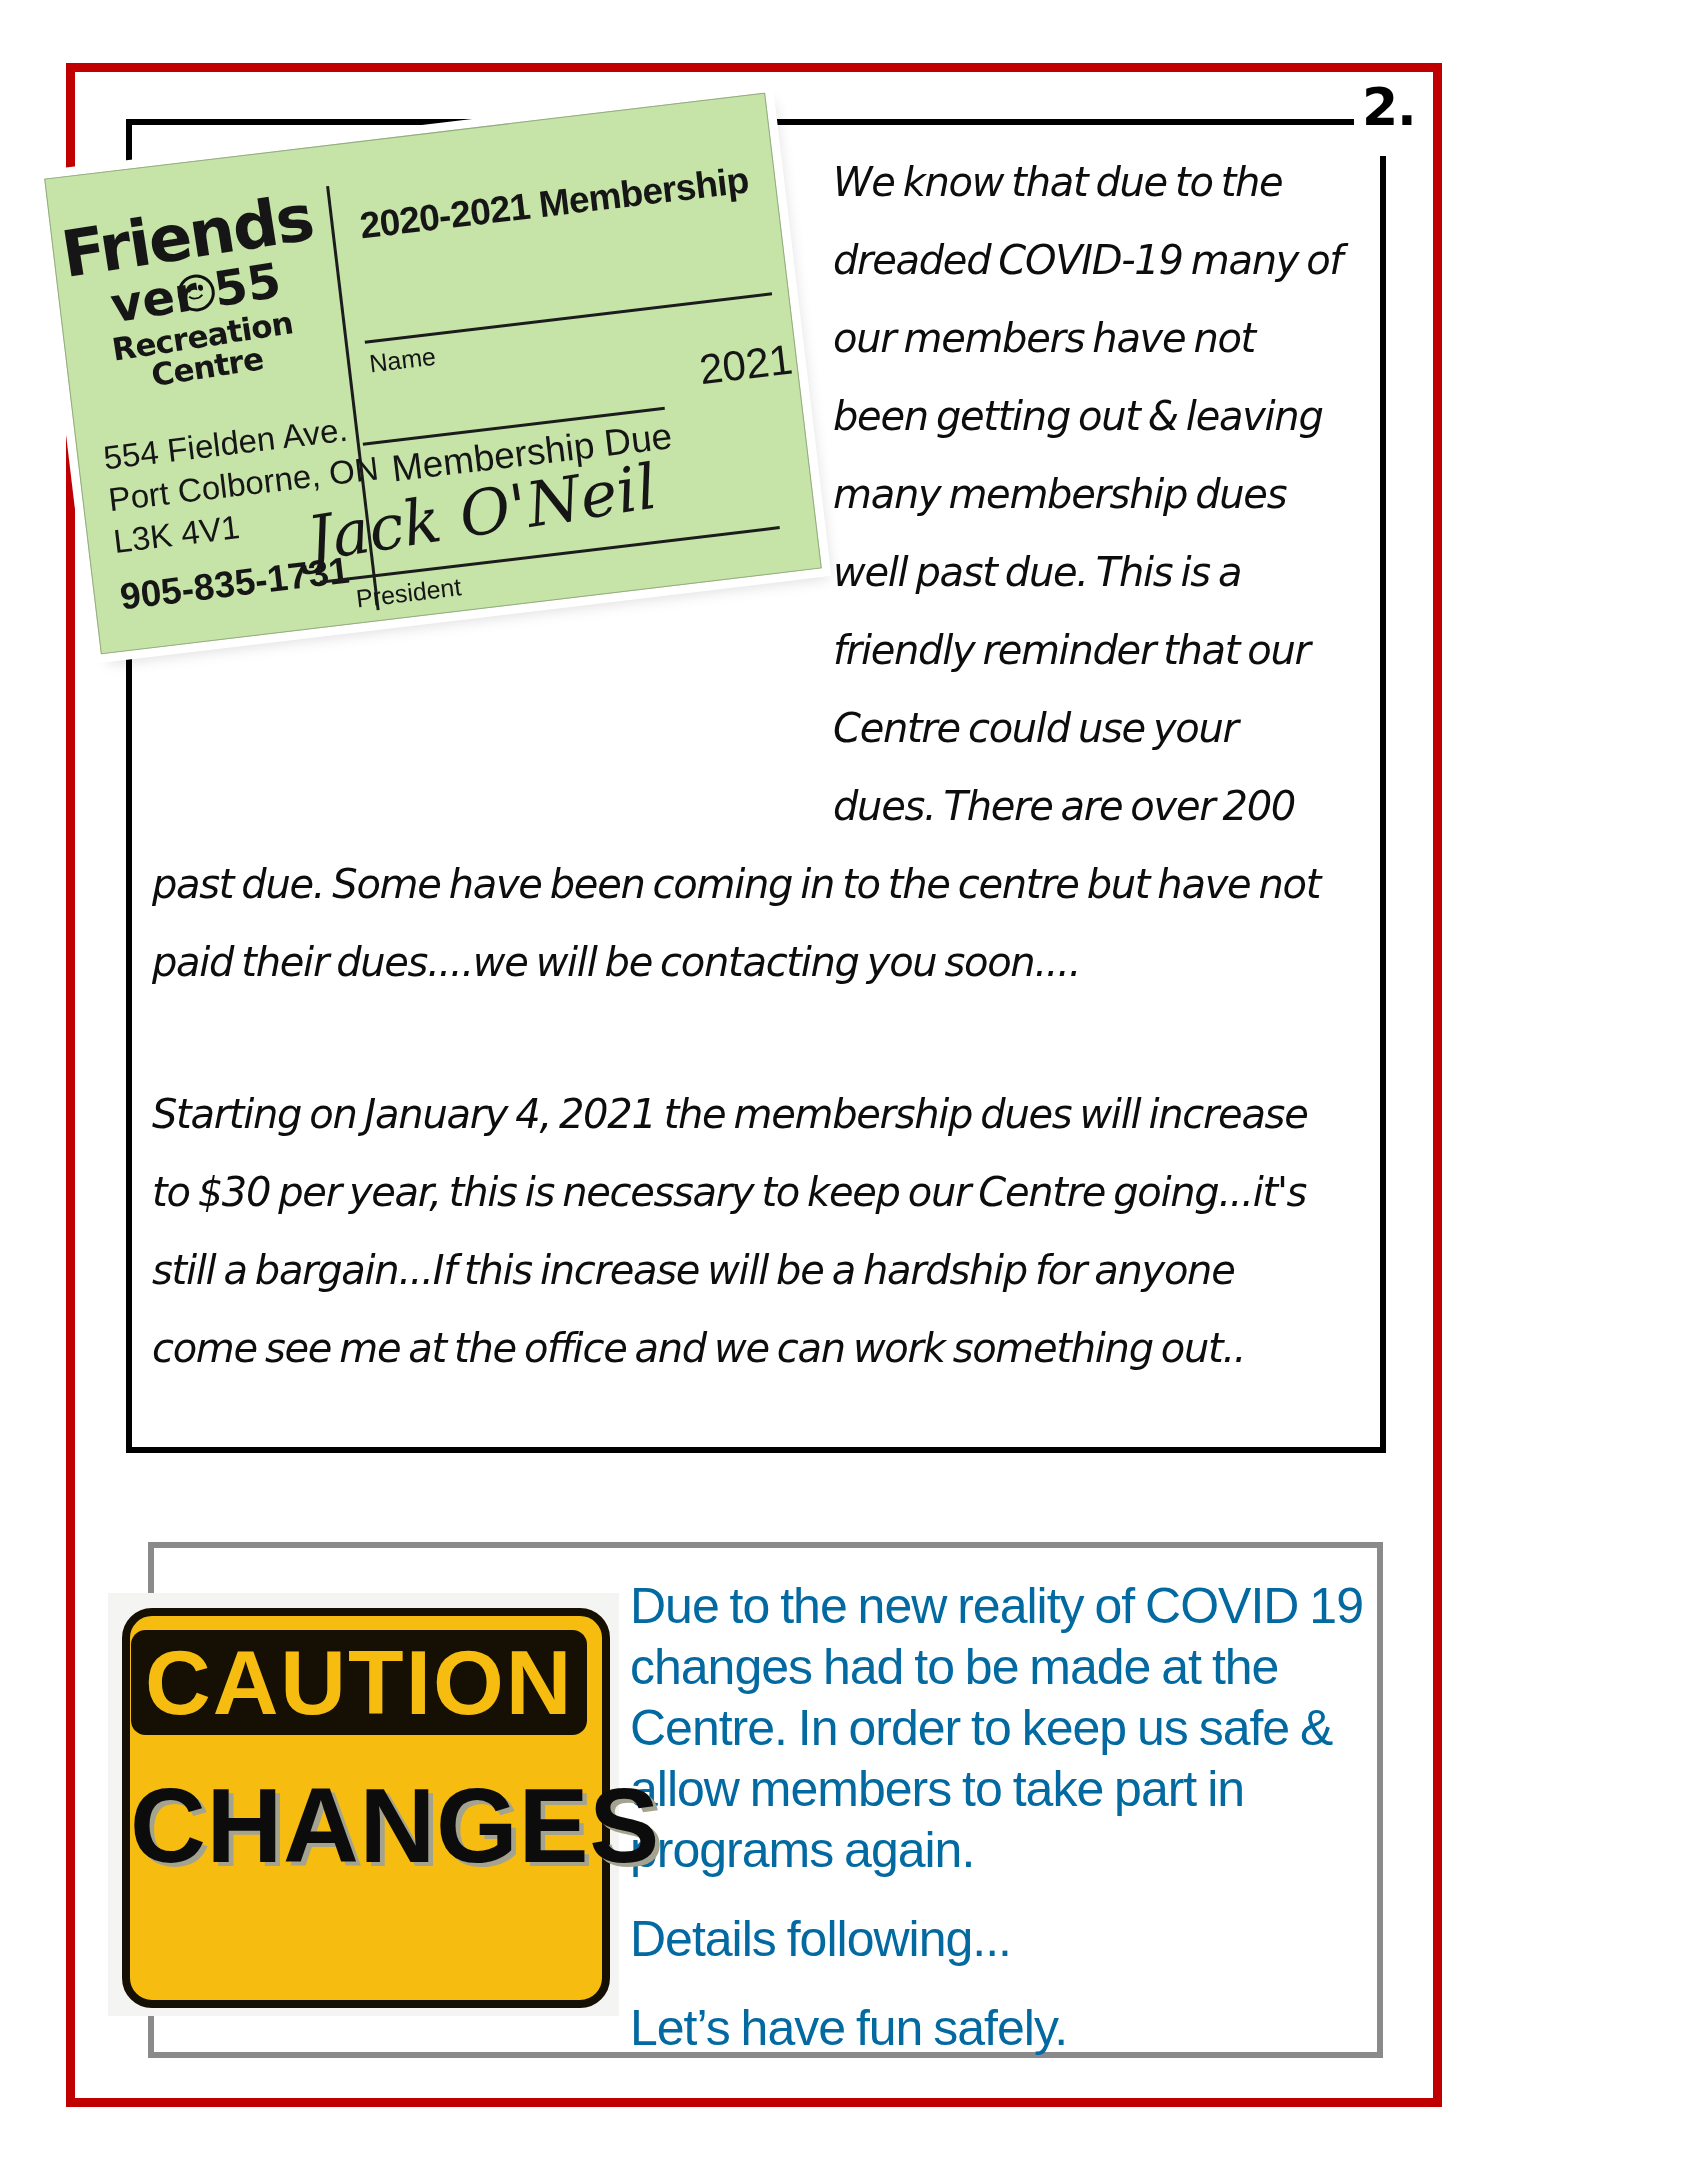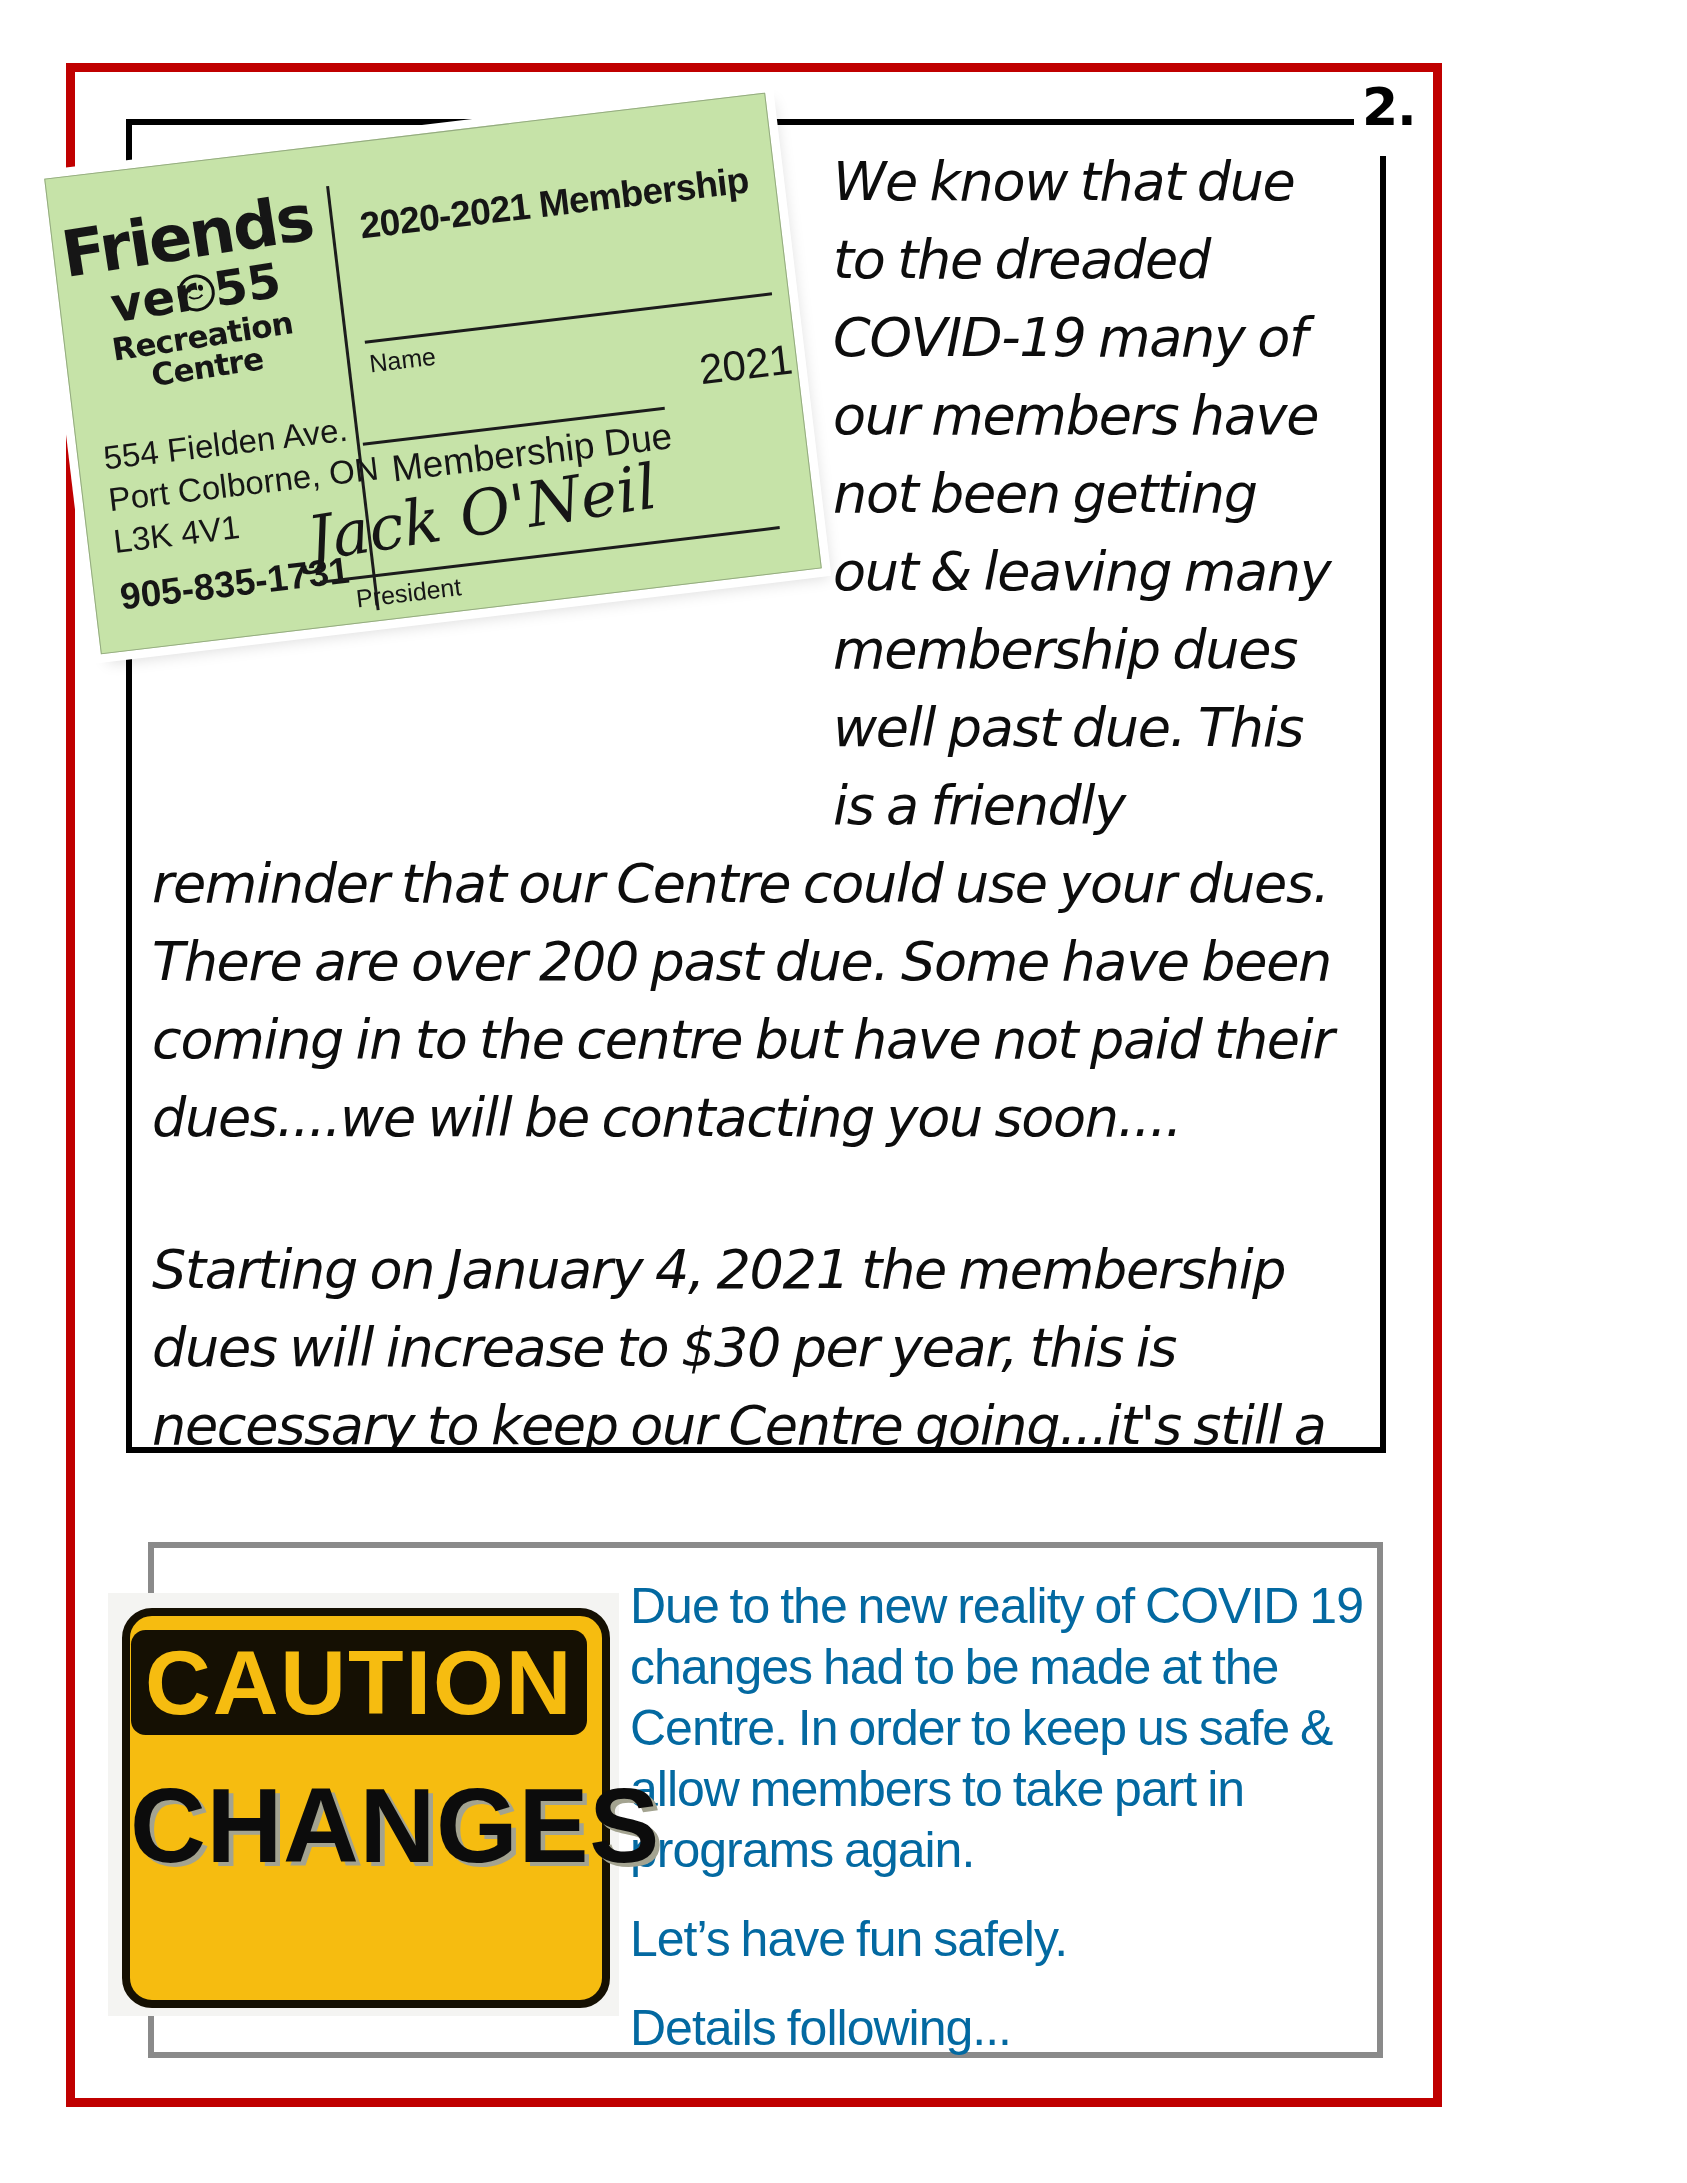--- a/index.html
+++ b/index.html
@@ -16,21 +16,21 @@
 
   
   .notch{position:absolute;left:1354px;top:99px;width:74px;height:57px;background:#fff;z-index:2;}
   .page-num{position:absolute;left:1362px;top:81px;z-index:3;
     font:bold 52px/1 "DejaVu Sans",sans-serif;letter-spacing:-1.3px;color:#000;}
 
   
   .letter-text{position:absolute;left:132px;top:126px;width:1247px;height:1321px;
     box-sizing:border-box;padding:17px 32px 0 20px;z-index:2;overflow:hidden;
     font-family:"DejaVu Sans",sans-serif;font-style:italic;
-    font-size:54px;line-height:78px;letter-spacing:-1.3px;word-spacing:-3.3px;color:#0d0d0d;}
+    font-size:40px;line-height:78px;letter-spacing:-1.3px;word-spacing:-3.3px;color:#0d0d0d;}
   .letter-text p{margin:0 0 74px 0;}
   .card-spacer{float:left;width:681px;height:625px;}
 
   
   .card{position:absolute;left:70px;top:134px;width:726px;height:479px;
     background:#c6e3a8;transform:rotate(-6.8deg);z-index:5;
     box-shadow:0 0 0 8.6px #ffffff, 6.6px 9.3px 14.6px rgba(0,0,0,.15);
     border:0.7px solid #94aa80;box-sizing:border-box;}
   .card *{position:absolute;color:#161616;}
   .divider{left:278px;top:40px;width:3.3px;height:427px;background:#1c1c1c;}
@@ -140,18 +140,18 @@
     <div class="sign">
       <div class="sign-bar">
         <span>CAUTION</span>
       </div>
       <div class="sign-line one">CHANGES</div>
     </div>
   </div>
 
   <div class="notice-text">
     <p>Due to the new reality of COVID 19 changes had to be made at the Centre. In order to keep us safe &amp; allow members to take part in programs again.</p>
+    <p>Details following...</p>
     <p>Let’s have fun safely.</p>
-    <p>Details following...</p>
   </div>
 
 </div>
 
 
 </body></html>

